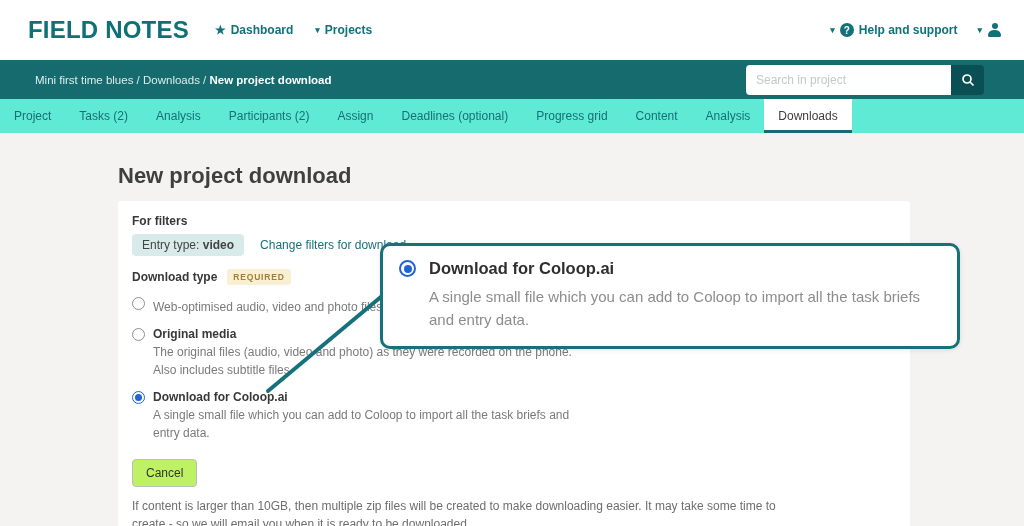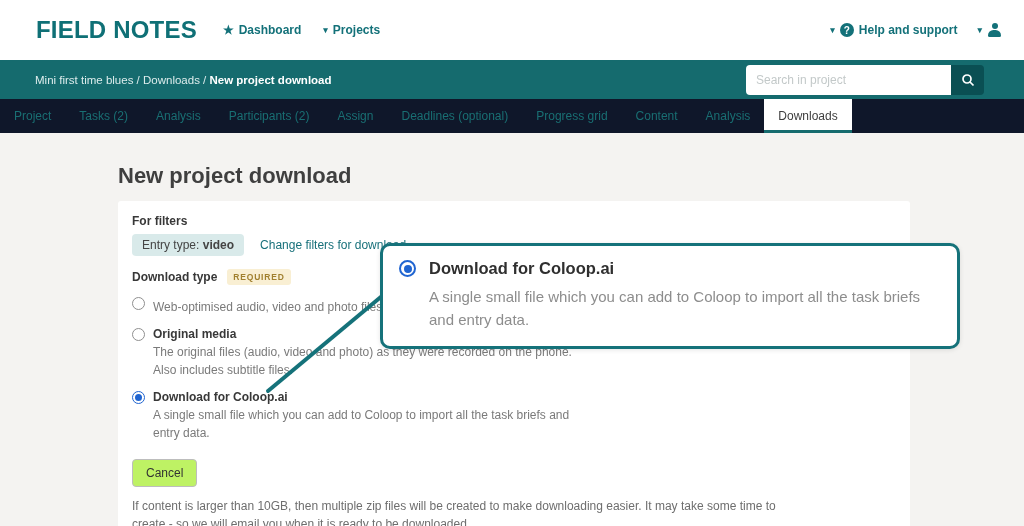--- a/index.html
+++ b/index.html
@@ -1,20 +1,20 @@
 <!DOCTYPE html>
 <html><head>
 <meta charset="utf-8">
 <style>
   * { margin:0; padding:0; box-sizing:border-box; }
   html,body { width:1024px; height:526px; overflow:hidden; background:#f4f3f1;
     font-family:"Liberation Sans", sans-serif; }
 
   
-  .topbar { height:60px; background:#ffffff; display:flex; align-items:center; padding:0 22px 0 36px; }
+  .topbar { height:60px; background:#ffffff; display:flex; align-items:center; padding:0 22px 0 28px; }
   .logo { color:#0f7076; font-size:24px; font-weight:800; letter-spacing:0.2px; cursor:pointer; white-space:nowrap; }
   .topnav { display:flex; align-items:center; margin-left:26px; gap:22px; }
   .navlink { display:flex; align-items:center; gap:5px; color:#137179; font-size:12px; font-weight:600;
     text-decoration:none; cursor:pointer; }
   .caret { font-size:9px; color:#137179; line-height:1; }
   .star { font-size:12px; line-height:1; color:#137179; }
   .topbar-right { margin-left:auto; display:flex; align-items:center; gap:20px; }
   .qmark { width:14px; height:14px; border-radius:50%; background:#137179; color:#fff; font-size:10px;
     font-weight:700; display:inline-flex; align-items:center; justify-content:center; }
   .person { position:relative; width:15px; height:14px; display:inline-block; }
@@ -28,21 +28,21 @@
   .breadcrumb { color:#ddecec; font-size:11.5px; }
   .breadcrumb b { color:#ffffff; font-weight:700; }
   .searchwrap { margin-left:auto; display:flex; height:30px; }
   .searchwrap input { width:205px; height:30px; border:none; outline:none; border-radius:4px 0 0 4px;
     padding:0 10px; font-size:12px; font-family:"Liberation Sans",sans-serif; color:#555; }
   .searchwrap input::placeholder { color:#c3c9c9; }
   .searchbtn { width:33px; height:30px; border:none; background:#0a4f53; border-radius:0 4px 4px 0;
     display:flex; align-items:center; justify-content:center; cursor:pointer; }
 
   
-  .tabbar { height:34px; background:#0f172a; display:flex; align-items:stretch; padding-left:0; }
+  .tabbar { height:34px; background:#5eead4; display:flex; align-items:stretch; padding-left:0; }
   .tab { display:flex; align-items:center; padding:0 14px; font-size:12px; color:#196f73; cursor:pointer; white-space:nowrap; }
   .tab.active { background:#ffffff; color:#3d3d3d; border-bottom:3px solid #156b6e; padding-top:3px; }
 
   
   main { padding:30px 0 0 118px; }
   h1 { font-size:22px; font-weight:700; color:#3f3f3f; margin-bottom:12px; }
   .card { width:792px; background:#ffffff; border-radius:3px; padding:13px 16px 14px 14px; }
 
   .slabel { font-size:12px; font-weight:700; color:#383838; }
   .filter-row { display:flex; align-items:center; gap:16px; margin-top:6px; }

